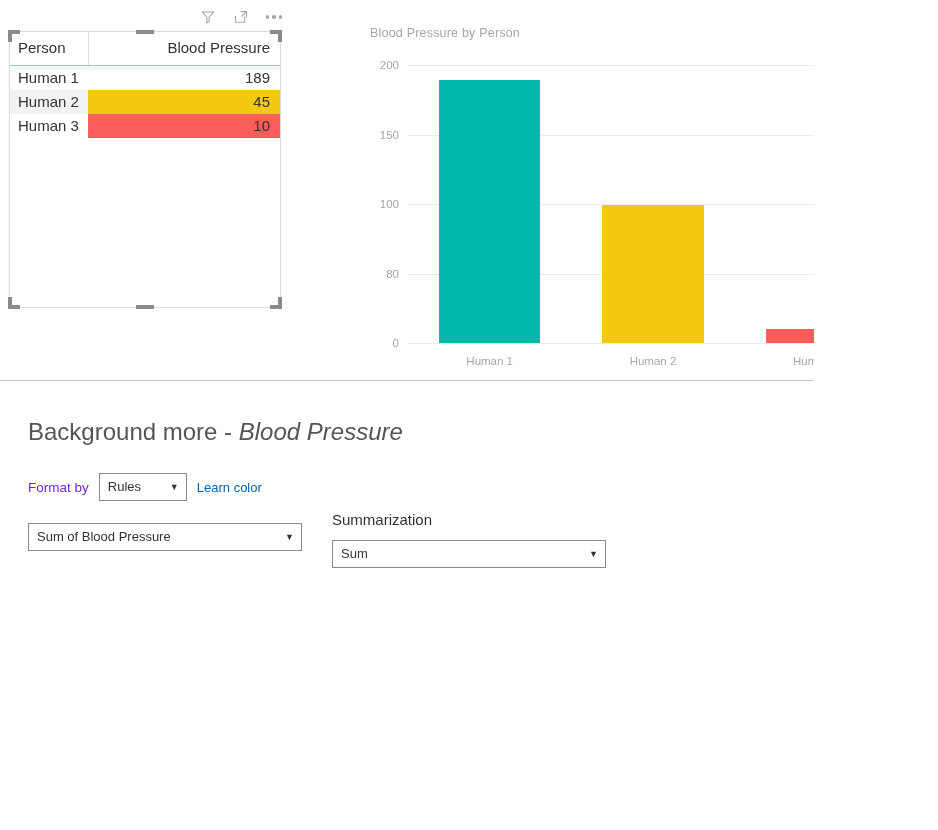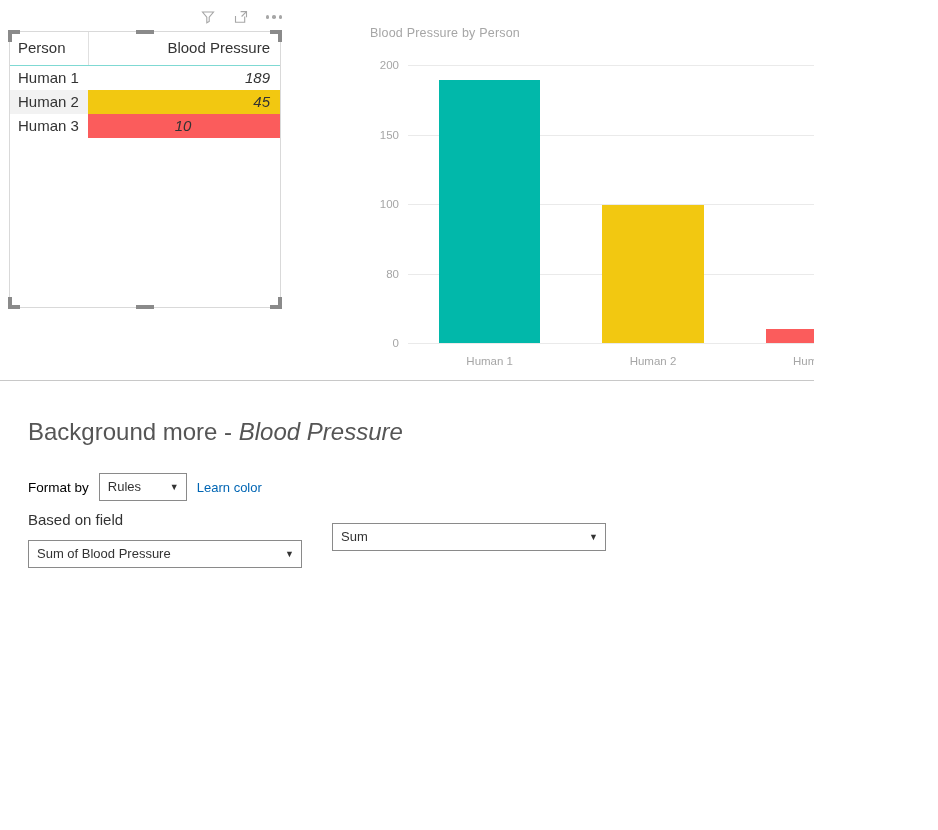--- a/index.html
+++ b/index.html
@@ -103,21 +103,21 @@
     border-right: 1px solid #e0e0e0;
     width: 78px;
   }
   .tbl td {
     padding: 4px 8px 4px 8px;
     font-size: 15px;
     color: #333333;
     height: 24px;
     line-height: 16px;
   }
-  .tbl td.num { text-align: right; padding-right: 10px; font-style: italic; }
+  .tbl td.num { text-align: right; padding-right: 10px; }
   .tbl tr.banded td.cell-person { background: #f2f2f2; }
 
   
   #chart-visual {
     position: absolute;
     left: 360px; top: 4px;
     width: 570px; height: 340px; margin-top: 14px;
   }
   #chart-title {
     position: absolute;
@@ -188,21 +188,21 @@
     white-space: nowrap;
   }
   #dialog-title .field-name { font-style: italic; }
 
   .format-by-row {
     position: absolute;
     left: 28px; top: 92px;
     display: flex; align-items: center;
     gap: 10px;
   }
-  .lbl { font-size: 13.5px; color: #000000; }
+  .lbl { font-size: 13.5px; color: #6d28d9; }
   .sel {
     -webkit-appearance: none; appearance: none;
     border: 1px solid #8a8a8a;
     background: #ffffff;
     font-family: "Liberation Sans", sans-serif;
     font-size: 13px;
     color: #333333;
     padding: 0 22px 0 8px;
     height: 28px;
     line-height: 26px;
@@ -277,21 +277,21 @@
           <tr>
             <td class="cell-person">Human 1</td>
             <td class="num">189</td>
           </tr>
           <tr class="banded">
             <td class="cell-person">Human 2</td>
             <td class="num" style="background: rgb(242, 200, 17);">45</td>
           </tr>
           <tr>
             <td class="cell-person">Human 3</td>
-            <td class="num" style="background: rgb(251, 92, 92); text-align: center;">10</td>
+            <td class="num" style="background: rgb(251, 92, 92);">10</td>
           </tr>
         </tbody>
       </table>
     </div>
 
     <div id="selection-frame">
       <span class="handle corner-tl"></span>
       <span class="handle corner-tl2"></span>
       <span class="handle corner-tr"></span>
       <span class="handle corner-tr2"></span>
@@ -343,29 +343,29 @@
     <div class="format-by-row">
       <span class="lbl">Format by</span>
       <span class="sel-wrap">
         <select id="format-by-select" class="sel"><option value="Color scale">Color scale</option><option value="Rules" selected="">Rules</option><option value="Field value">Field value</option></select>
         <span class="caret">▼</span>
       </span>
       <a class="link">Learn color</a>
     </div>
 
     <div id="based-on-block">
-      <div class="section-title">Based on field</div>
       <div class="block-gap"></div>
       <span class="sel-wrap">
         <select id="based-on-select" class="sel"><option value="Sum of Blood Pressure">Sum of Blood Pressure</option></select>
         <span class="caret">▼</span>
       </span>
     </div>
 
     <div id="summarization-block">
+      <div class="section-title">Summarization</div>
       <div class="block-gap"></div>
       <span class="sel-wrap">
         <select id="summarization-select" class="sel"><option value="Sum">Sum</option><option value="Average">Average</option><option value="Minimum">Minimum</option><option value="Maximum">Maximum</option><option value="Count">Count</option></select>
         <span class="caret">▼</span>
       </span>
     </div>
 
   </div>
 </div>
 

